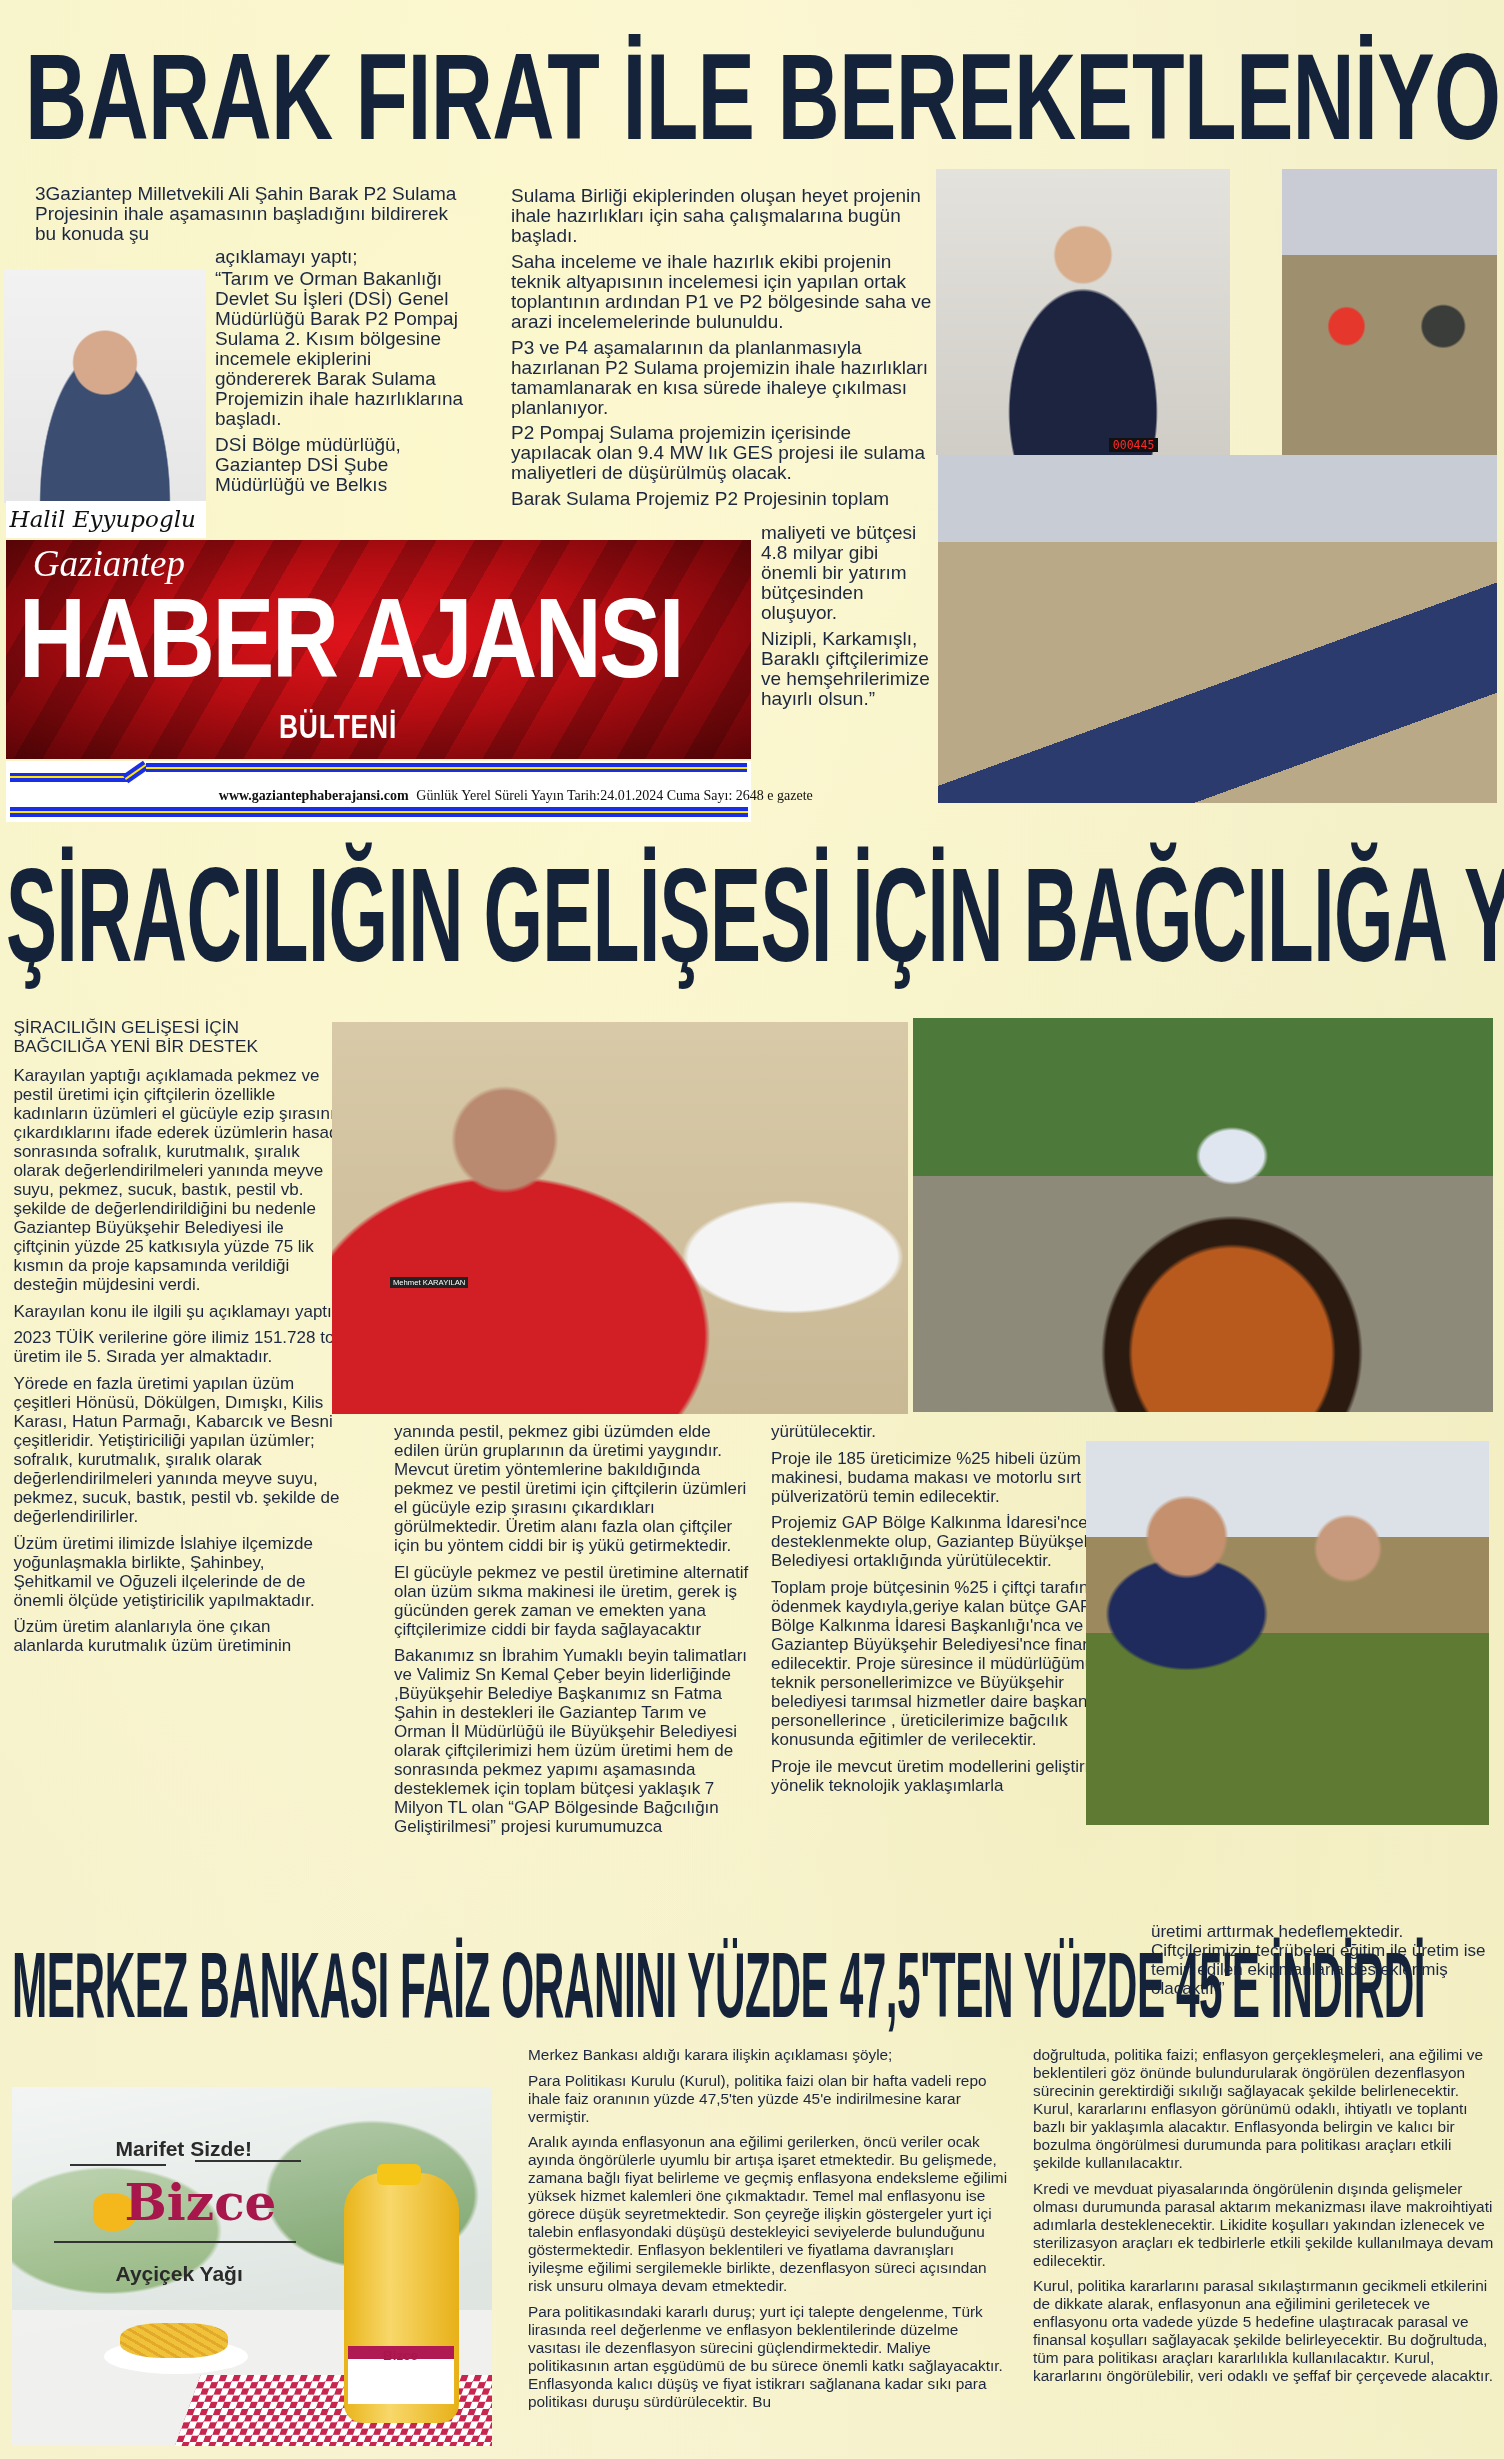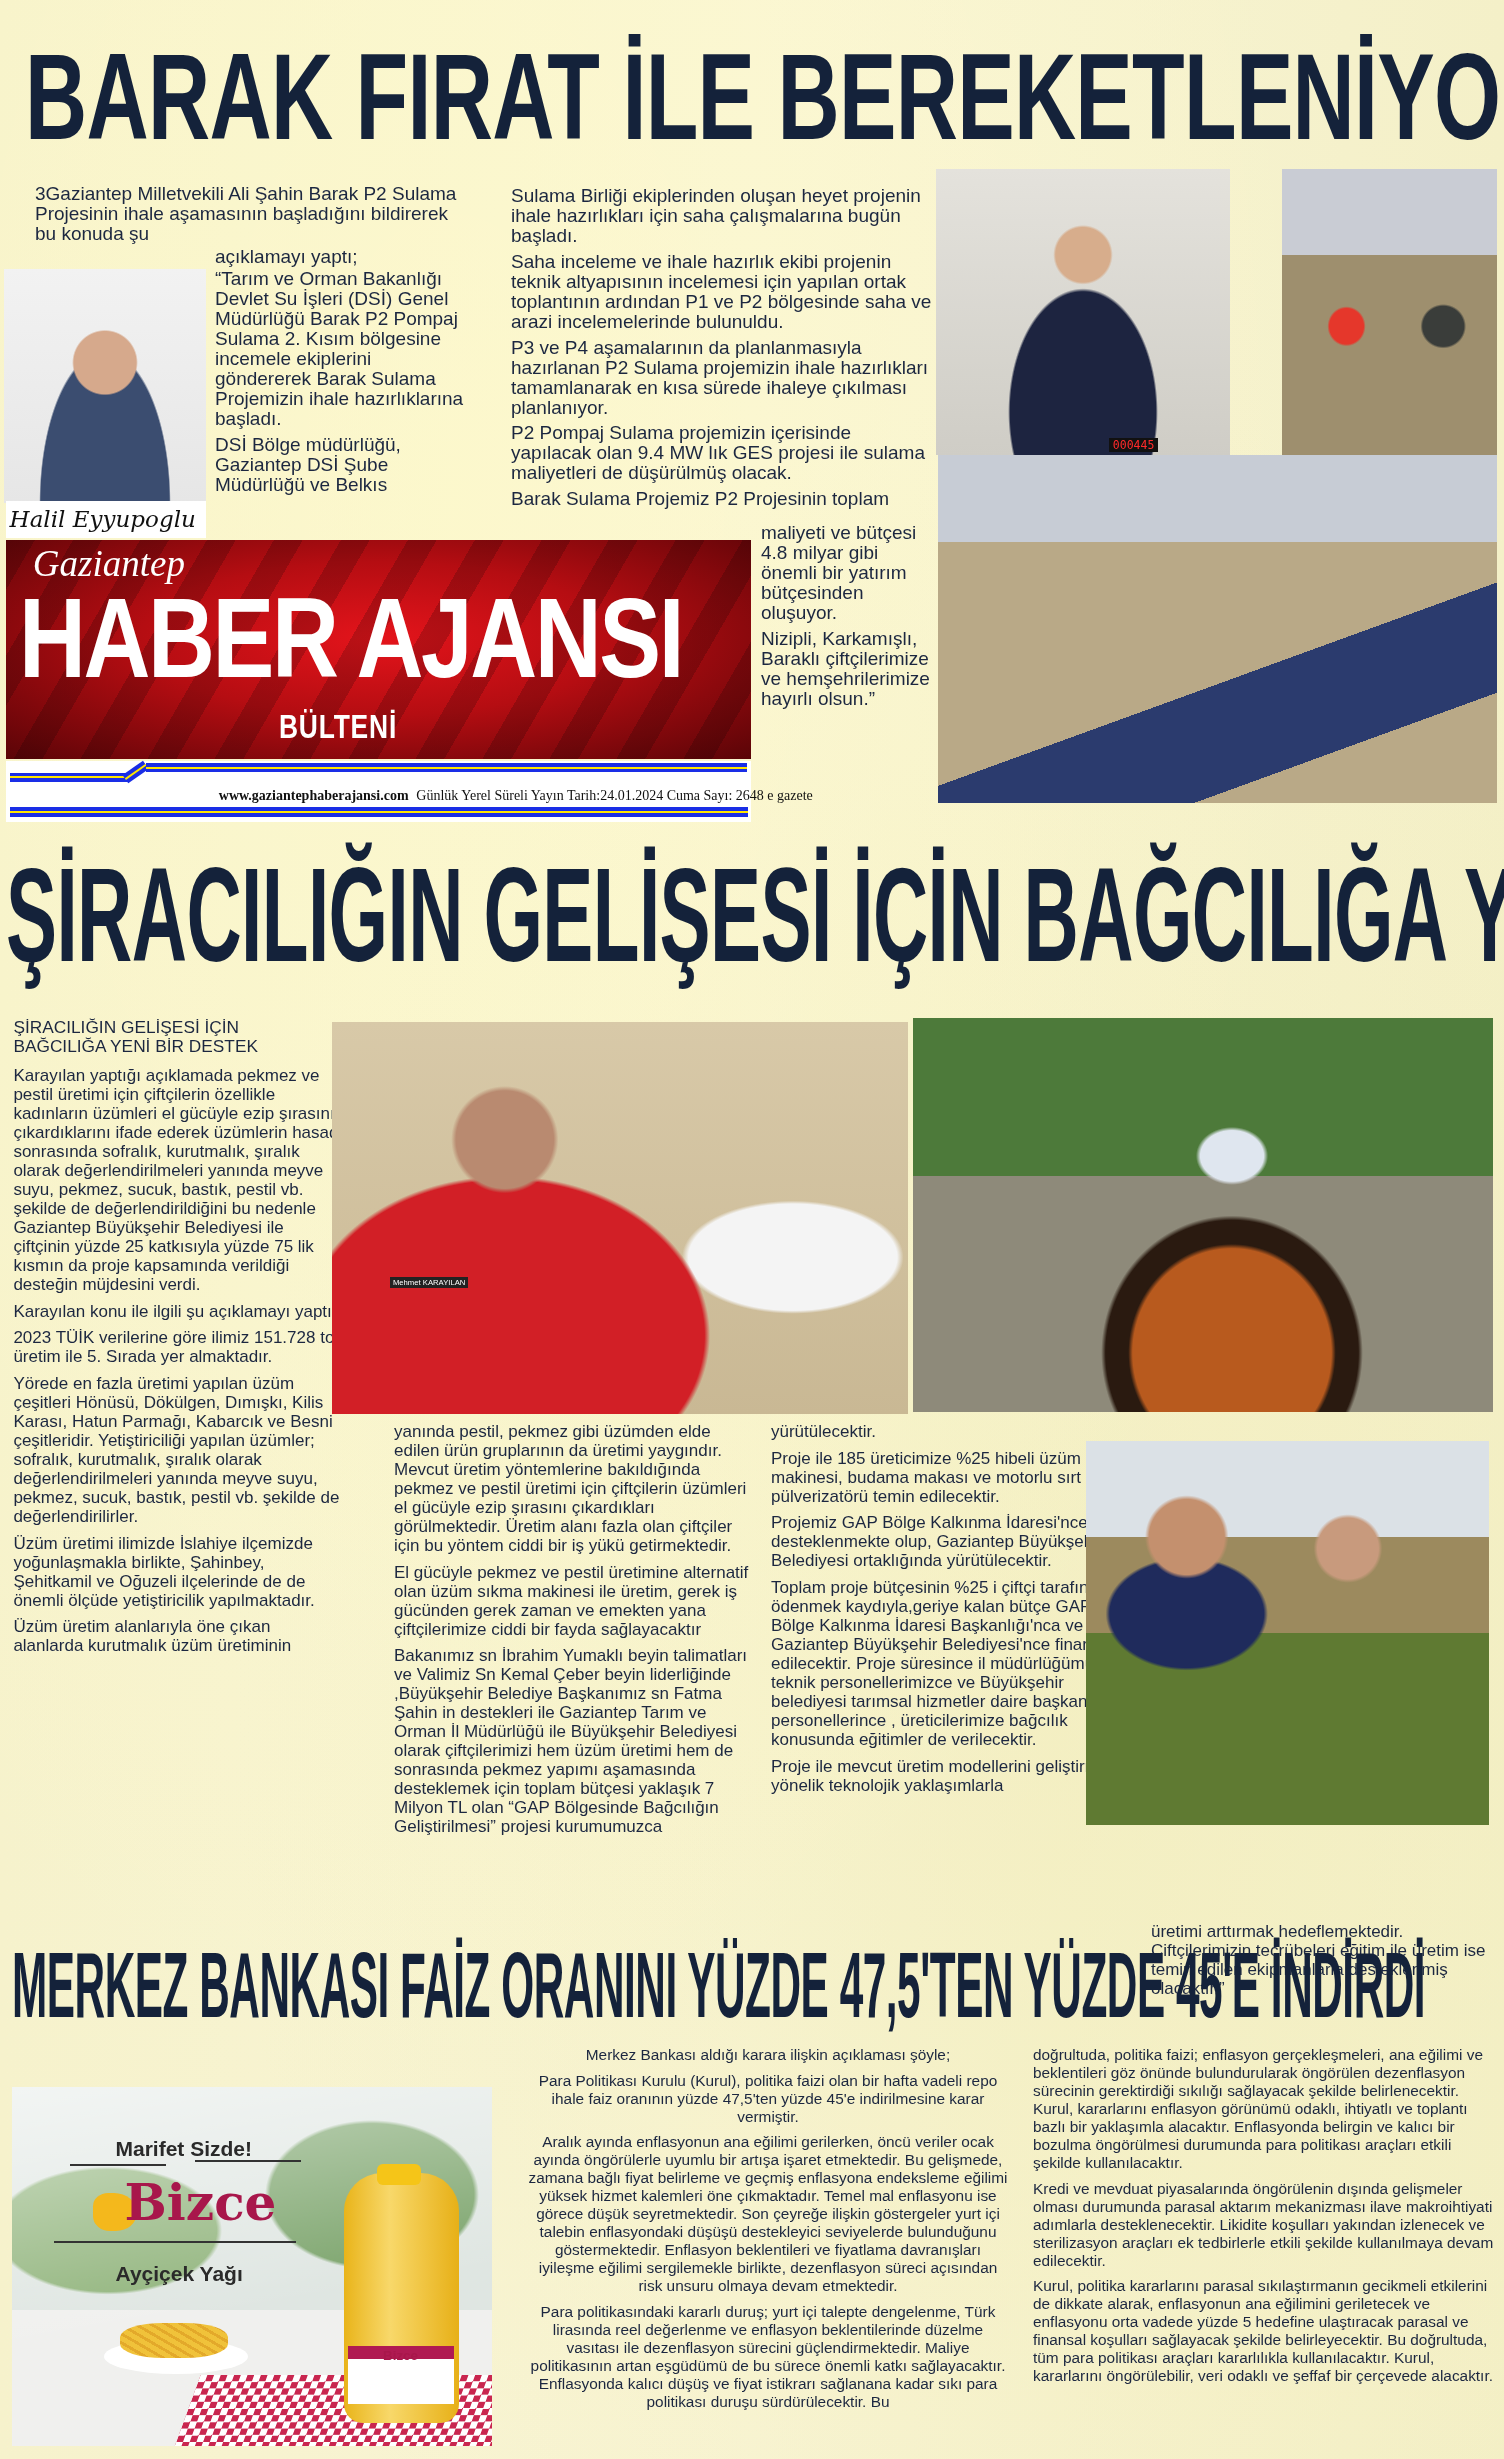--- a/index.html
+++ b/index.html
@@ -255,21 +255,21 @@
   <div class="plate"></div>
   <div class="fries"></div>
   <div class="cloth"></div>
   <div class="bottle"></div>
   <div class="cap"></div>
   <div class="label">
       <span>Bizce</span>
     </div>
 </div>
 
-<div class="txt sm" style="left:528px; top:2046px; width:480px; font-size:15.4px; line-height:18px;text-align:center;">
+<div class="txt sm" style="left:528px; top:2046px; width:480px; font-size:15.4px; line-height:18px;">
   <p>Merkez Bankası aldığı karara ilişkin açıklaması şöyle;</p>
   <p>Para Politikası Kurulu (Kurul), politika faizi olan bir hafta vadeli repo ihale faiz oranının yüzde 47,5'ten yüzde 45'e indirilmesine karar vermiştir.</p>
   <p>Aralık ayında enflasyonun ana eğilimi gerilerken, öncü veriler ocak ayında öngörülerle uyumlu bir artışa işaret etmektedir. Bu gelişmede, zamana bağlı fiyat belirleme ve geçmiş enflasyona endeksleme eğilimi yüksek hizmet kalemleri öne çıkmaktadır. Temel mal enflasyonu ise görece düşük seyretmektedir. Son çeyreğe ilişkin göstergeler yurt içi talebin enflasyondaki düşüşü destekleyici seviyelerde bulunduğunu göstermektedir. Enflasyon beklentileri ve fiyatlama davranışları iyileşme eğilimi sergilemekle birlikte, dezenflasyon süreci açısından risk unsuru olmaya devam etmektedir.</p>
   <p>Para politikasındaki kararlı duruş; yurt içi talepte dengelenme, Türk lirasında reel değerlenme ve enflasyon beklentilerinde düzelme vasıtası ile dezenflasyon sürecini güçlendirmektedir. Maliye politikasının artan eşgüdümü de bu sürece önemli katkı sağlayacaktır. Enflasyonda kalıcı düşüş ve fiyat istikrarı sağlanana kadar sıkı para politikası duruşu sürdürülecektir. Bu</p>
 </div>
 
 <div class="txt sm" style="left:1033px; top:2046px; width:467px; font-size:15.4px; line-height:18px;">
   <p>doğrultuda, politika faizi; enflasyon gerçekleşmeleri, ana eğilimi ve beklentileri göz önünde bulundurularak öngörülen dezenflasyon sürecinin gerektirdiği sıkılığı sağlayacak şekilde belirlenecektir. Kurul, kararlarını enflasyon görünümü odaklı, ihtiyatlı ve toplantı bazlı bir yaklaşımla alacaktır. Enflasyonda belirgin ve kalıcı bir bozulma öngörülmesi durumunda para politikası araçları etkili şekilde kullanılacaktır.</p>
   <p>Kredi ve mevduat piyasalarında öngörülenin dışında gelişmeler olması durumunda parasal aktarım mekanizması ilave makroihtiyati adımlarla desteklenecektir. Likidite koşulları yakından izlenecek ve sterilizasyon araçları ek tedbirlerle etkili şekilde kullanılmaya devam edilecektir.</p>
   <p>Kurul, politika kararlarını parasal sıkılaştırmanın gecikmeli etkilerini de dikkate alarak, enflasyonun ana eğilimini geriletecek ve enflasyonu orta vadede yüzde 5 hedefine ulaştıracak parasal ve finansal koşulları sağlayacak şekilde belirleyecektir. Bu doğrultuda, tüm para politikası araçları kararlılıkla kullanılacaktır. Kurul, kararlarını öngörülebilir, veri odaklı ve şeffaf bir çerçevede alacaktır.</p>

